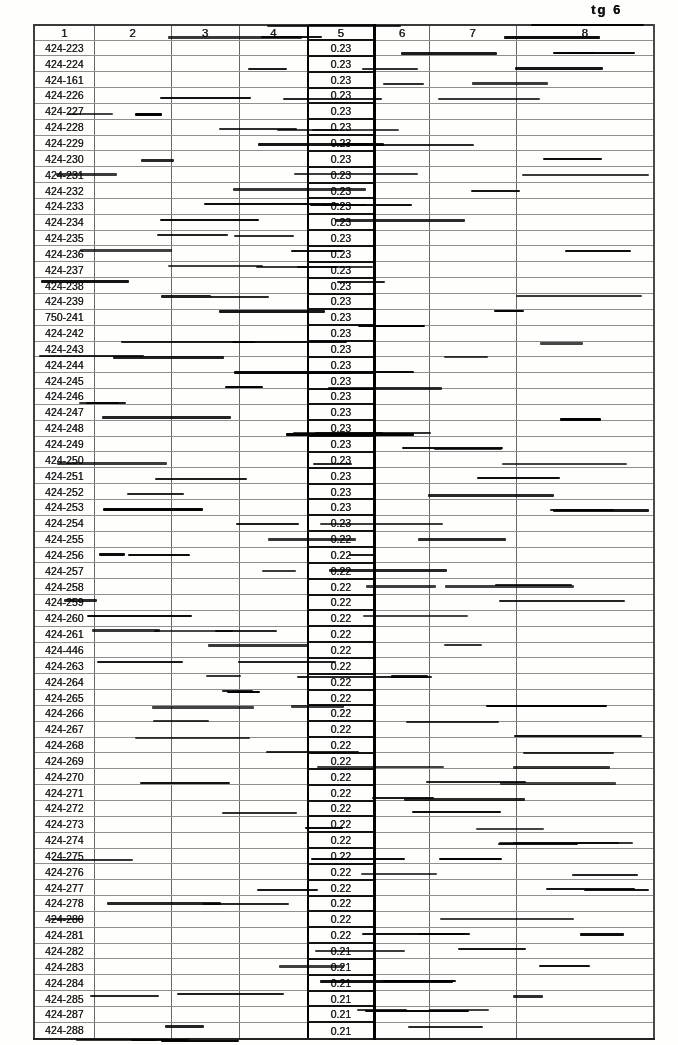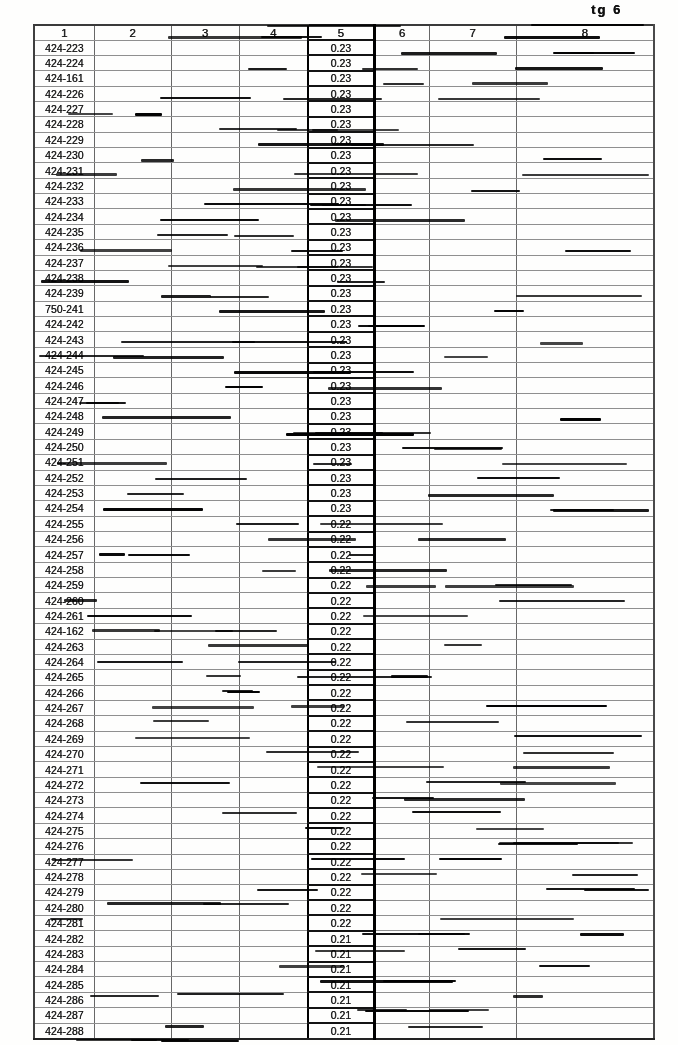--- a/index.html
+++ b/index.html
@@ -449,21 +449,21 @@
           <td>424-261</td>
           <td></td>
           <td></td>
           <td></td>
           <td>0.22</td>
           <td></td>
           <td></td>
           <td></td>
         </tr>
         <tr>
-          <td>424-162</td>
+          <td>424-446</td>
           <td></td>
           <td></td>
           <td></td>
           <td>0.22</td>
           <td></td>
           <td></td>
           <td></td>
         </tr>
         <tr>
           <td>424-263</td>
@@ -619,30 +619,20 @@
           <td>424-278</td>
           <td></td>
           <td></td>
           <td></td>
           <td>0.22</td>
           <td></td>
           <td></td>
           <td></td>
         </tr>
         <tr>
-          <td>424-279</td>
-          <td></td>
-          <td></td>
-          <td></td>
-          <td>0.22</td>
-          <td></td>
-          <td></td>
-          <td></td>
-        </tr>
-        <tr>
           <td>424-280</td>
           <td></td>
           <td></td>
           <td></td>
           <td>0.22</td>
           <td></td>
           <td></td>
           <td></td>
         </tr>
         <tr>
@@ -680,30 +670,20 @@
           <td></td>
           <td></td>
           <td></td>
           <td>0.21</td>
           <td></td>
           <td></td>
           <td></td>
         </tr>
         <tr>
           <td>424-285</td>
-          <td></td>
-          <td></td>
-          <td></td>
-          <td>0.21</td>
-          <td></td>
-          <td></td>
-          <td></td>
-        </tr>
-        <tr>
-          <td>424-286</td>
           <td></td>
           <td></td>
           <td></td>
           <td>0.21</td>
           <td></td>
           <td></td>
           <td></td>
         </tr>
         <tr>
           <td>424-287</td>

